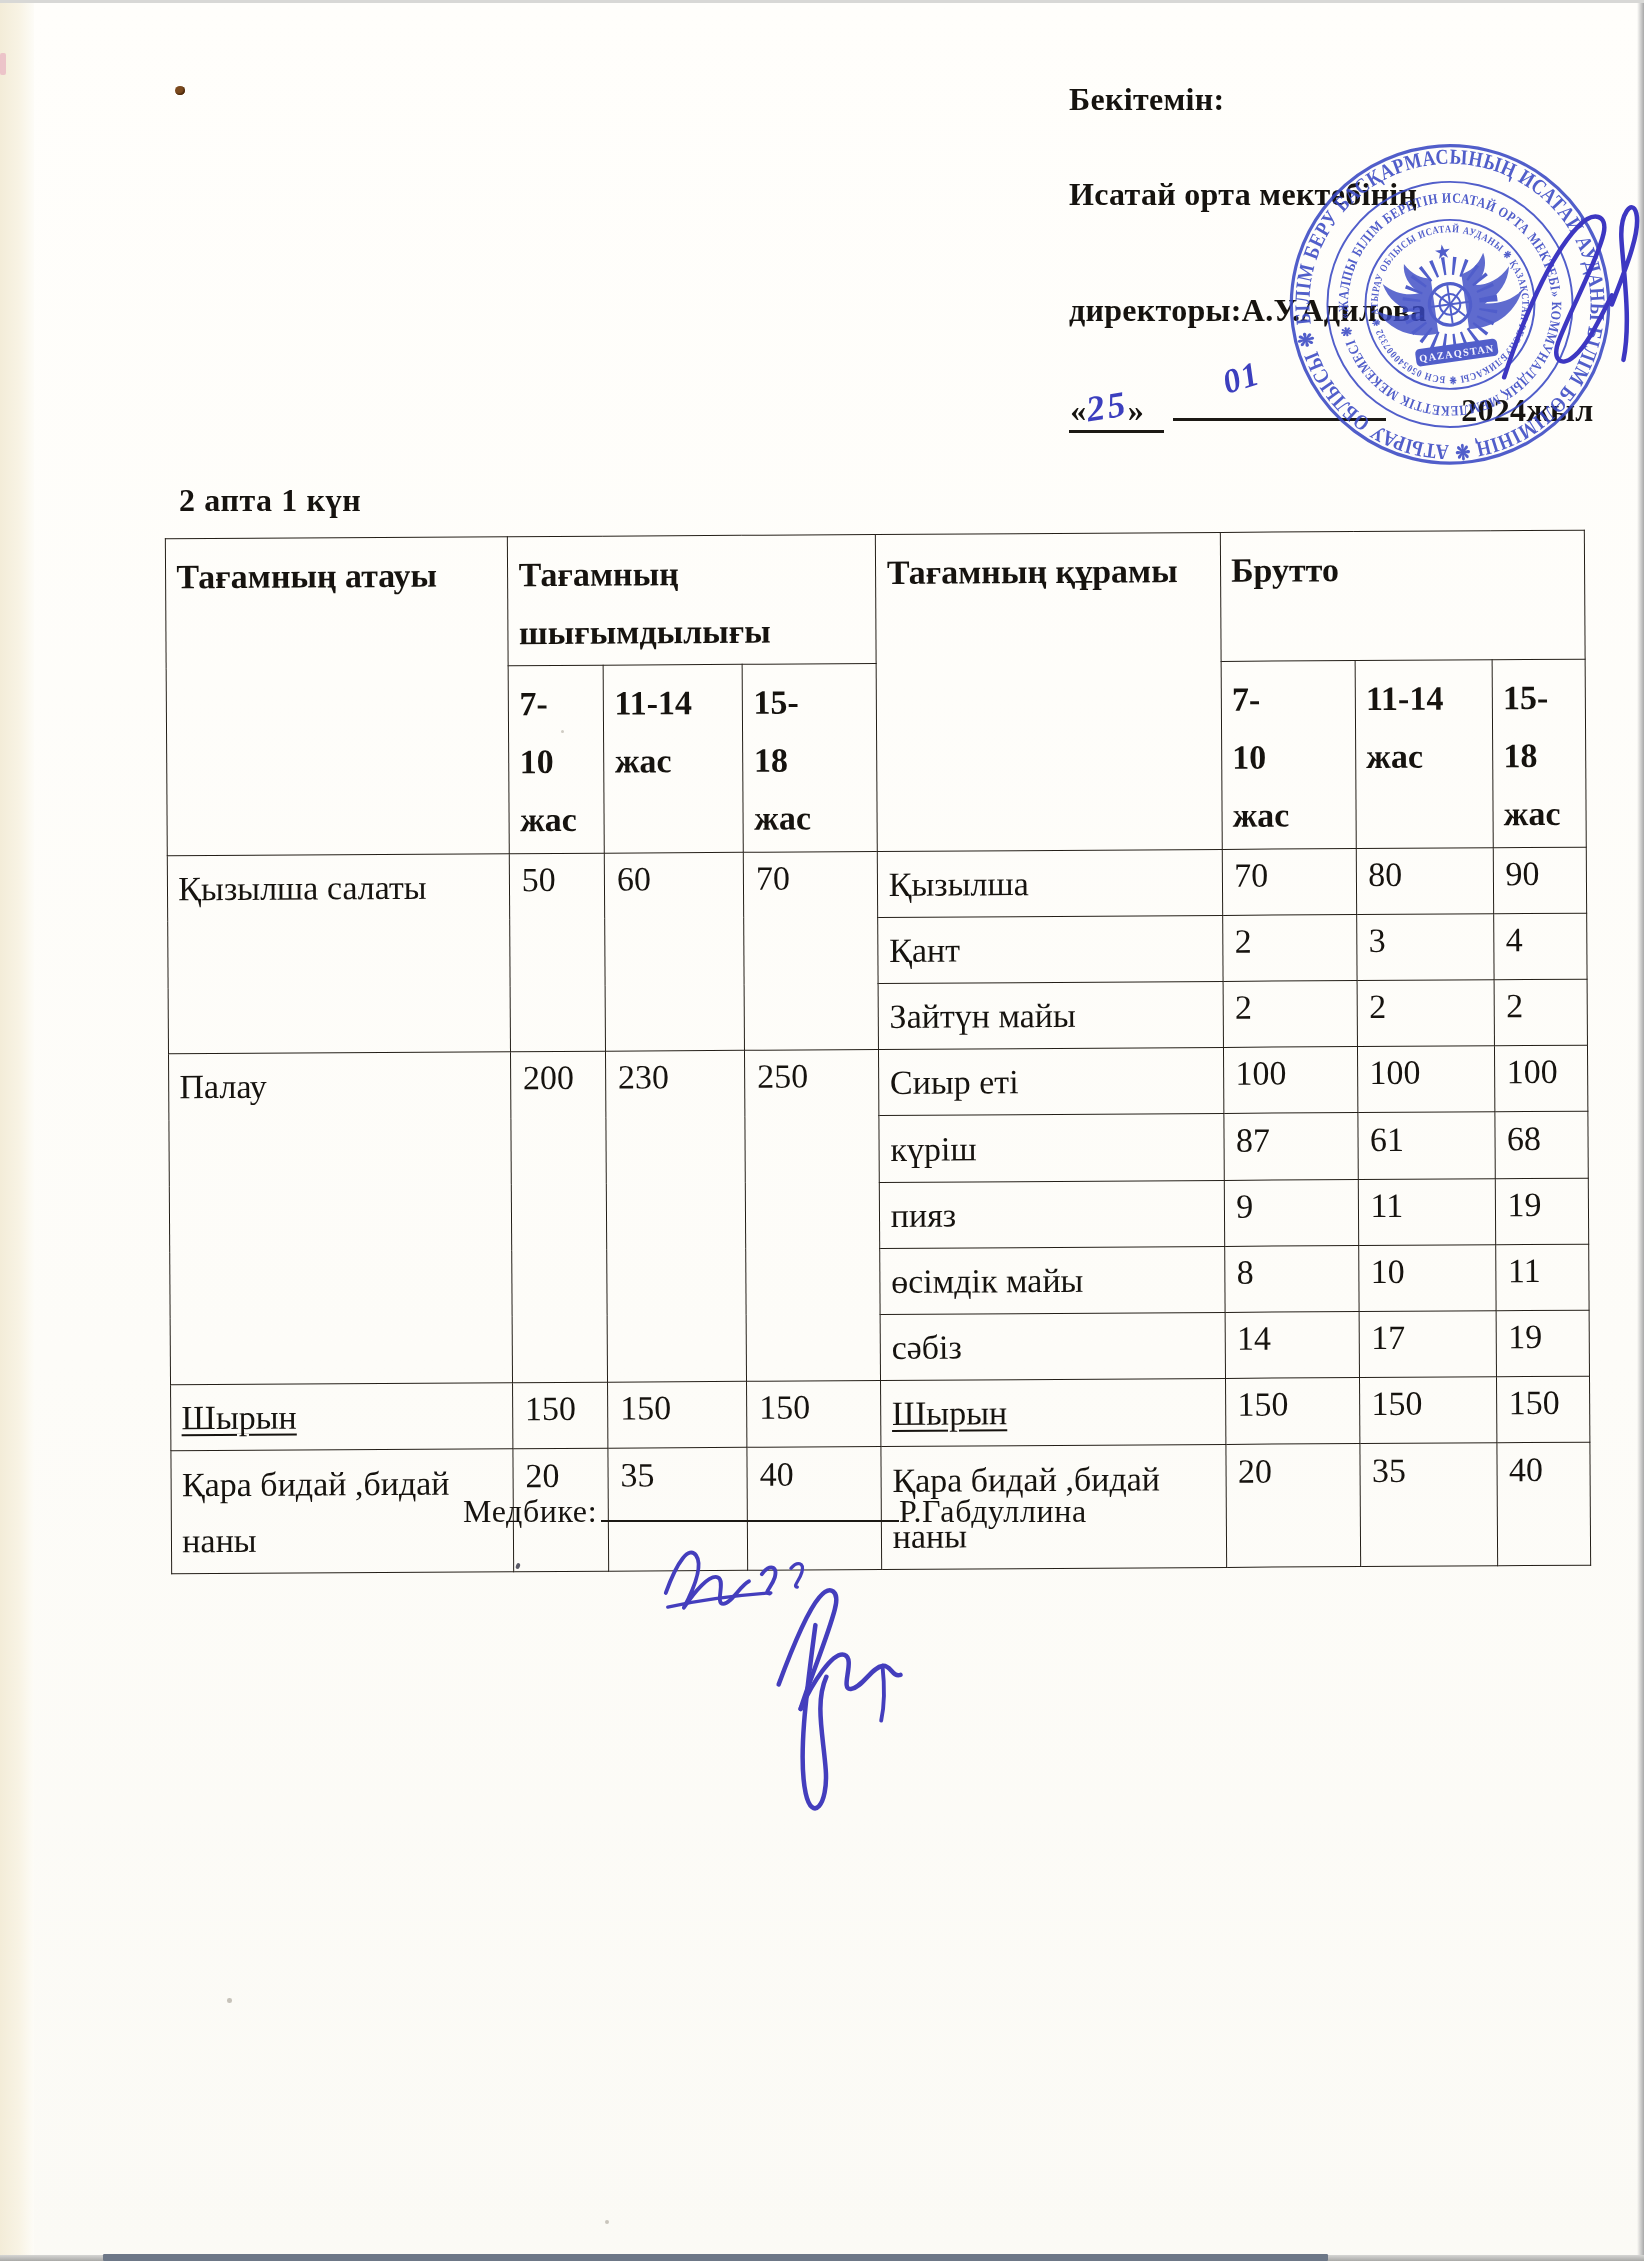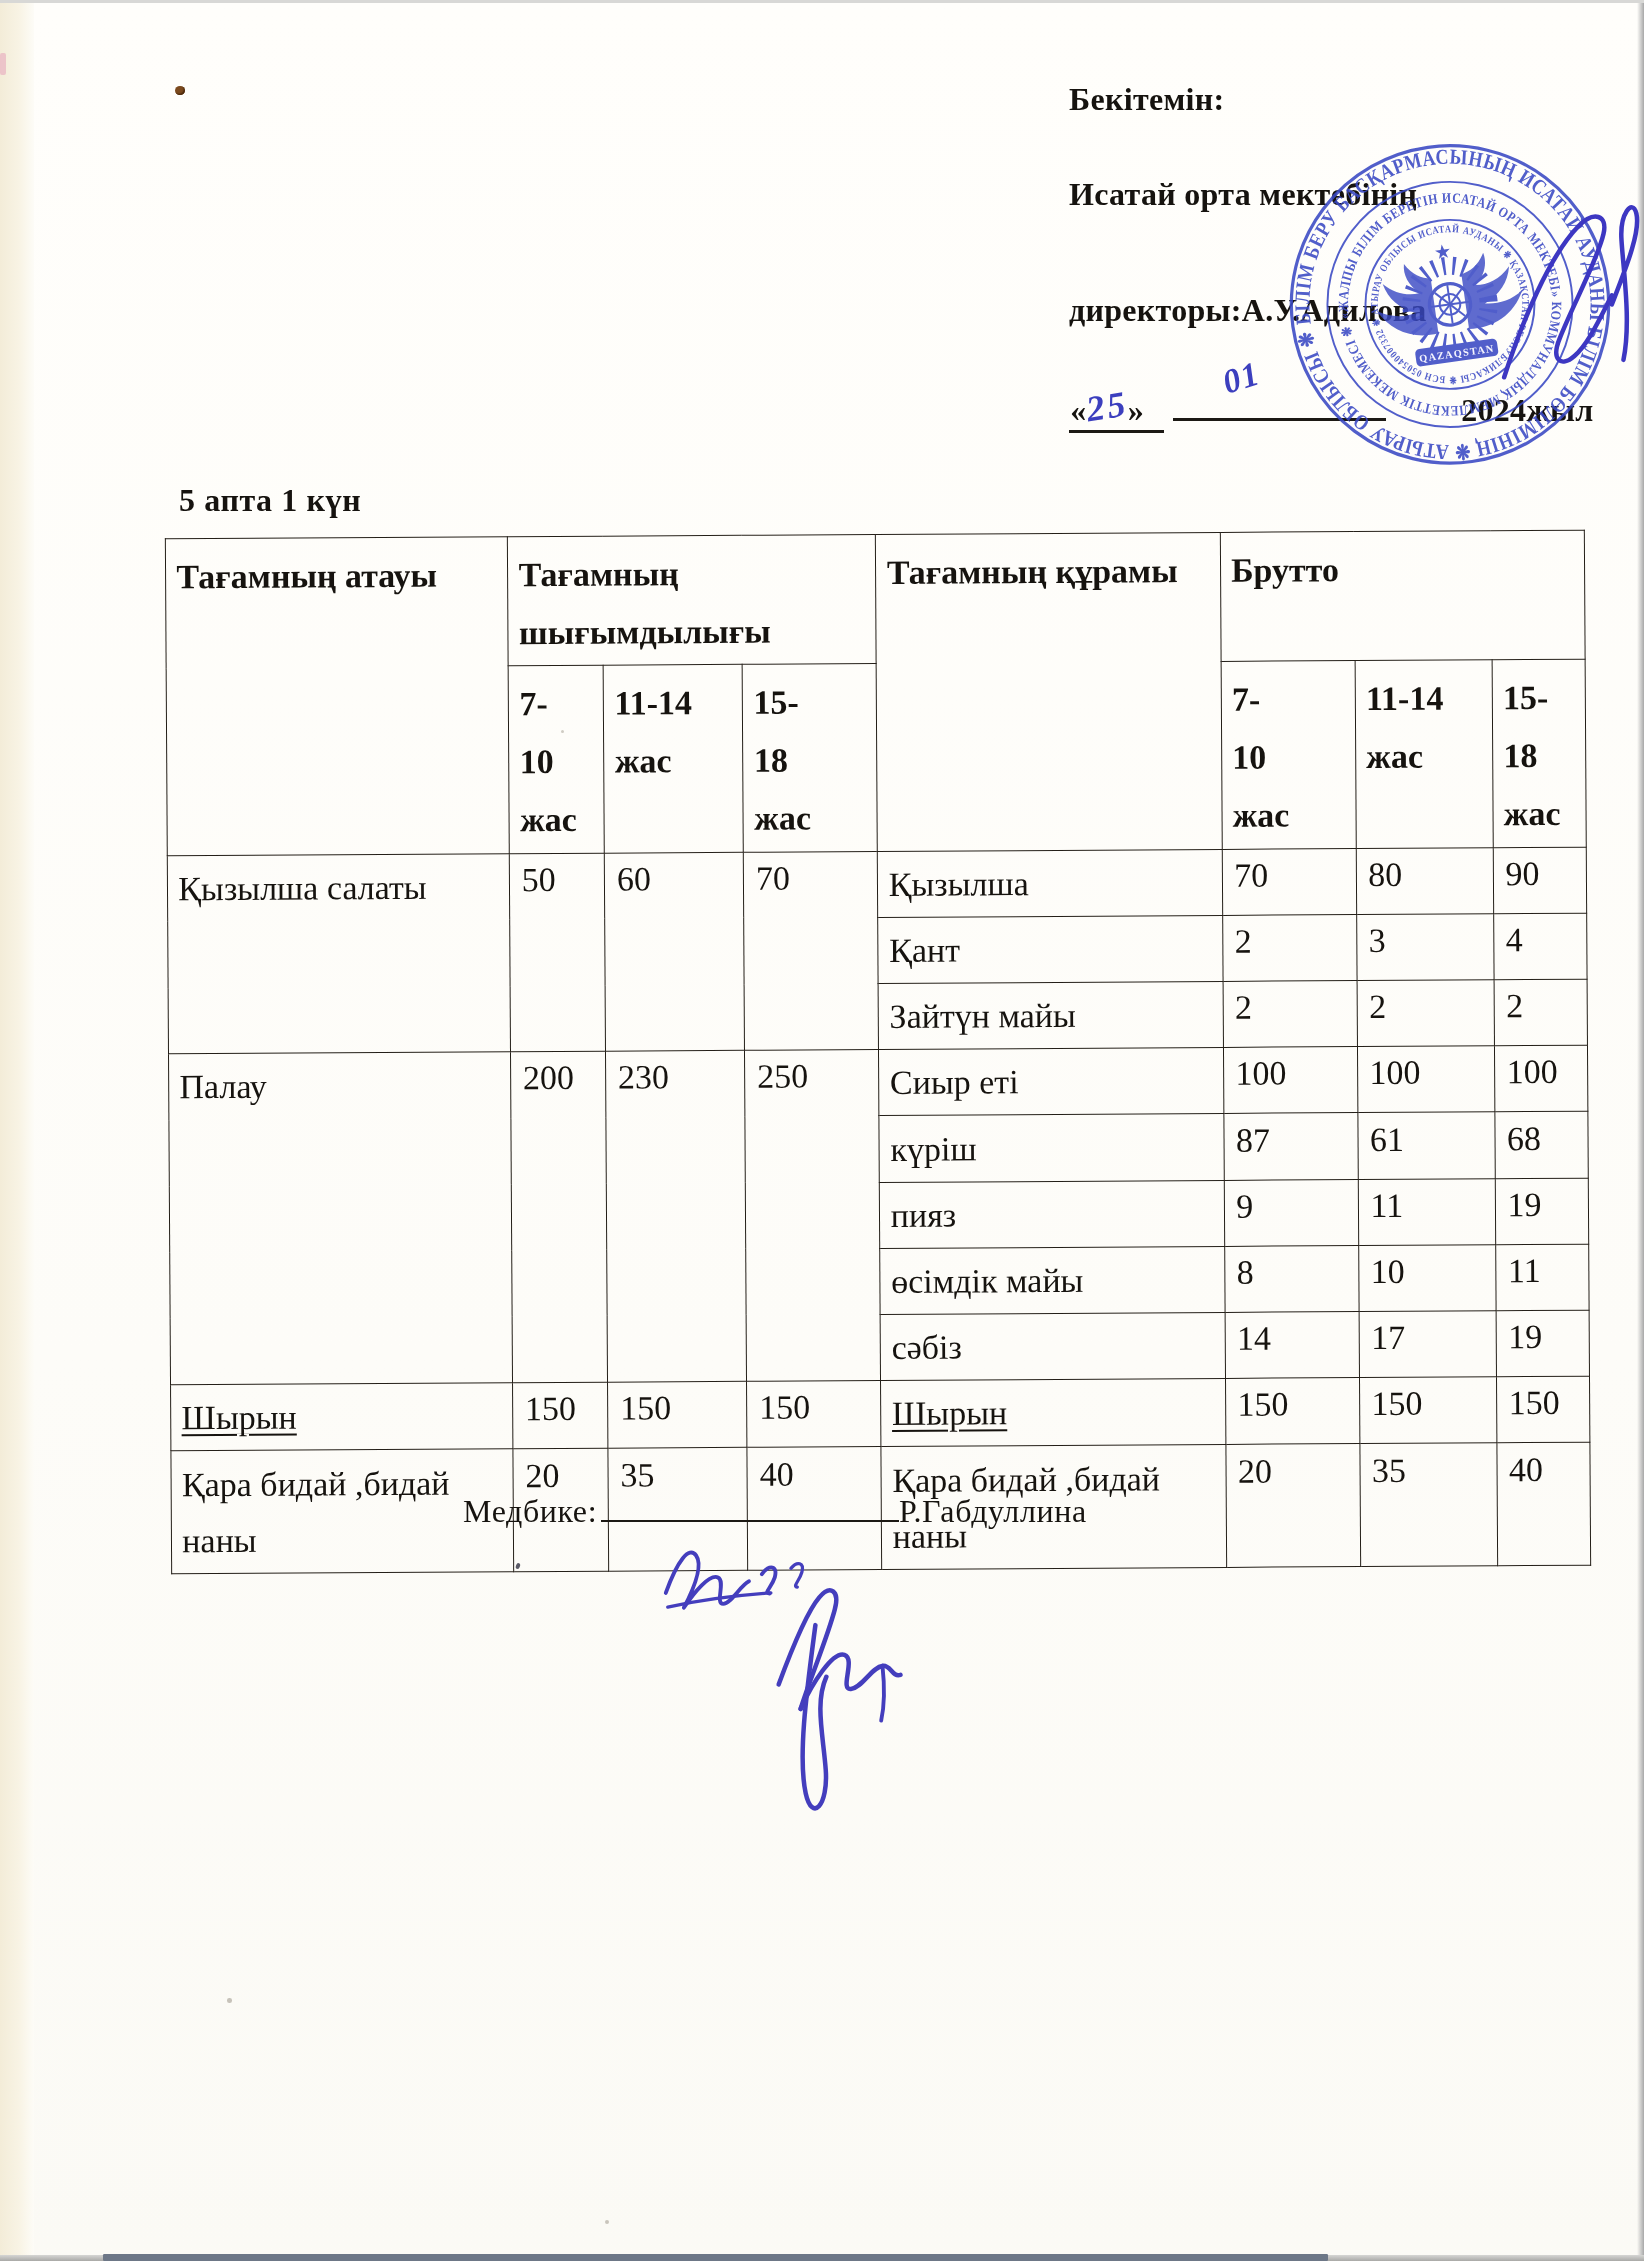--- a/index.html
+++ b/index.html
@@ -103,21 +103,21 @@
 
   <div class="approval">
     <div class="appr-line">Бекітемін:</div>
     <div class="appr-line l2">Исатай орта мектебінің</div>
     <div class="appr-line l3">директоры:А.У.Адилова</div>
     <div class="date-line">
       <span class="day-box"><span>«</span><span class="hand day">25</span><span>»</span></span><span class="blank-line"><span class="hand month">01</span></span><span class="year-label">2024жыл</span>
     </div>
   </div>
 
-  <div class="doc-title">5 апта 1 күн</div>
+  <div class="doc-title">2 апта 1 күн</div>
 
   <table class="menu-table">
     <colgroup>
       <col style="width:342px">
         <col style="width:95px">
         <col style="width:139px">
         <col style="width:134px">
       <col style="width:344px">
         <col style="width:134px">
         <col style="width:137px">

